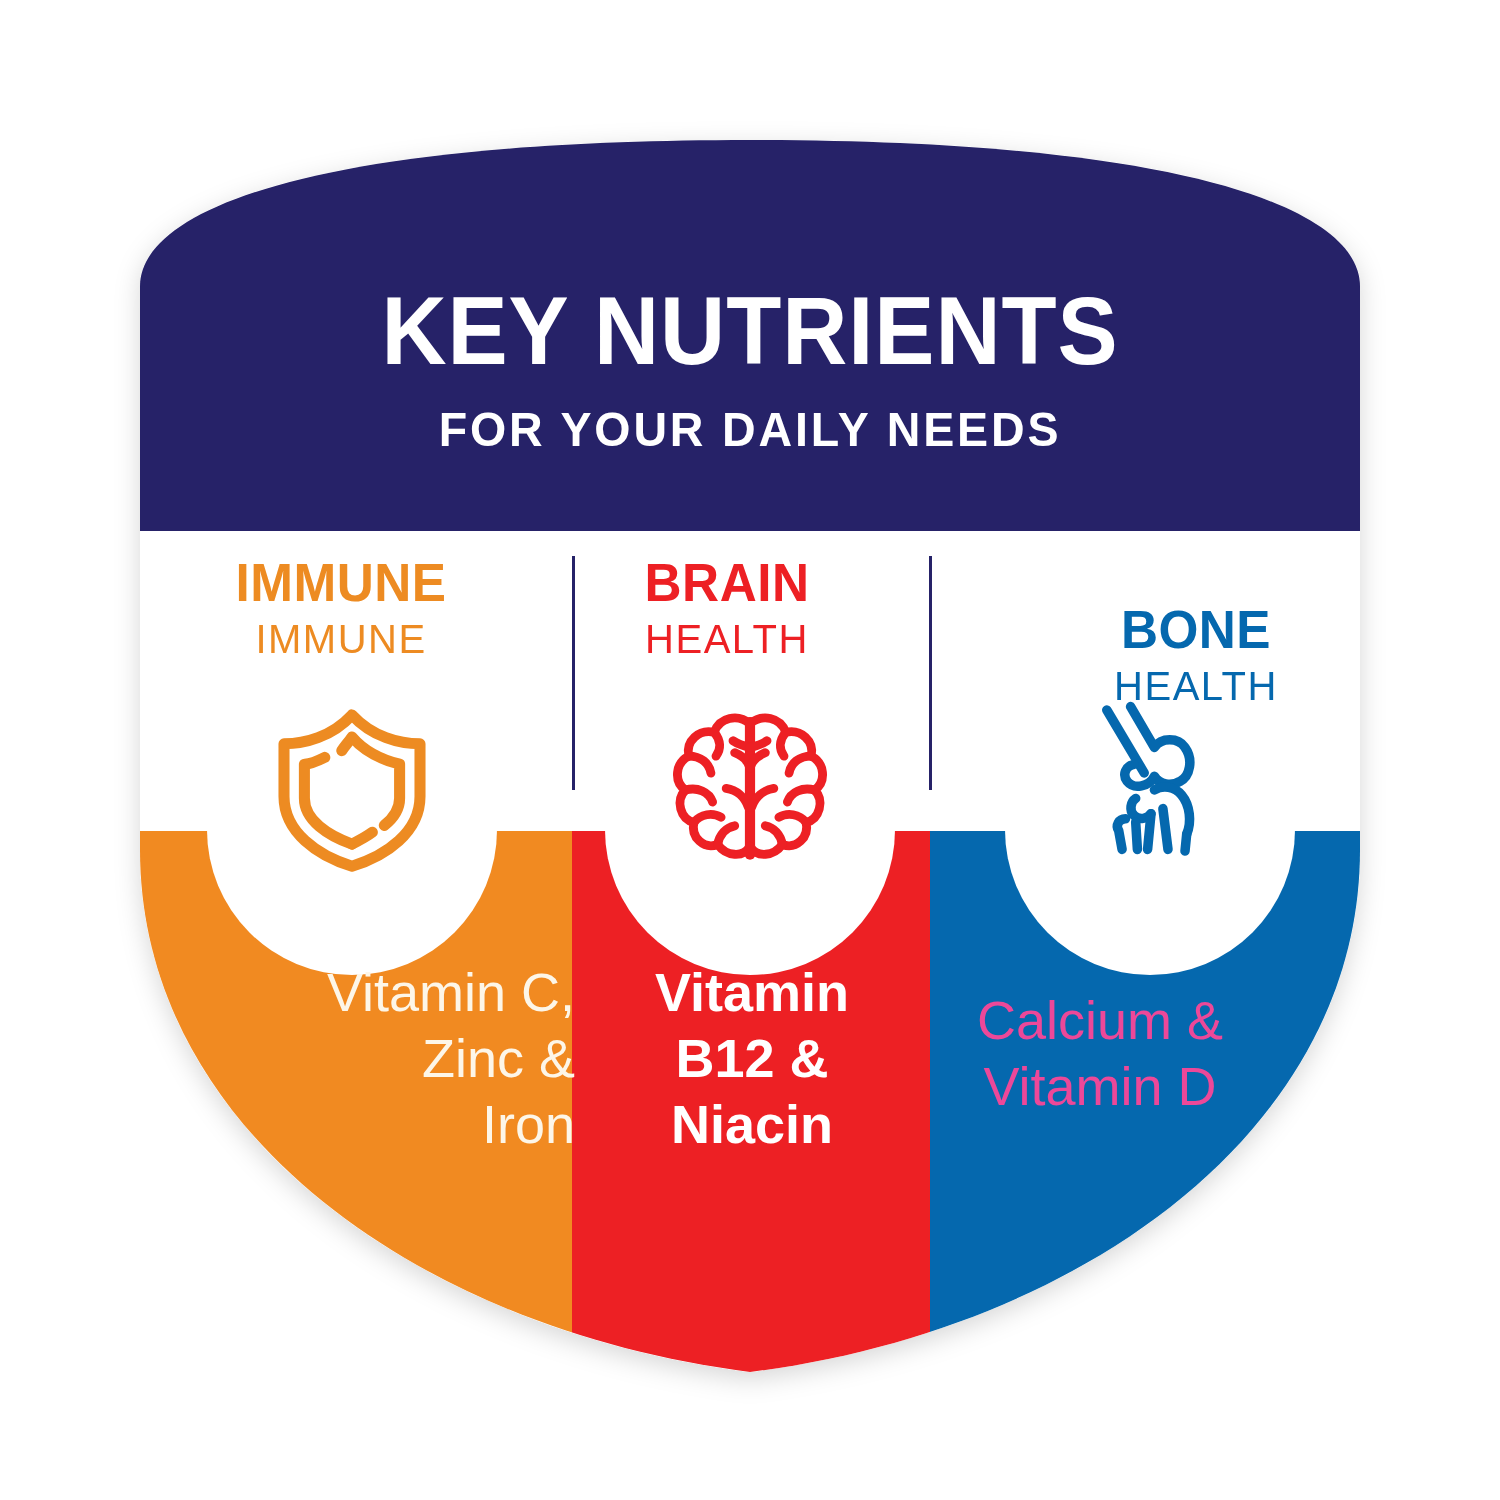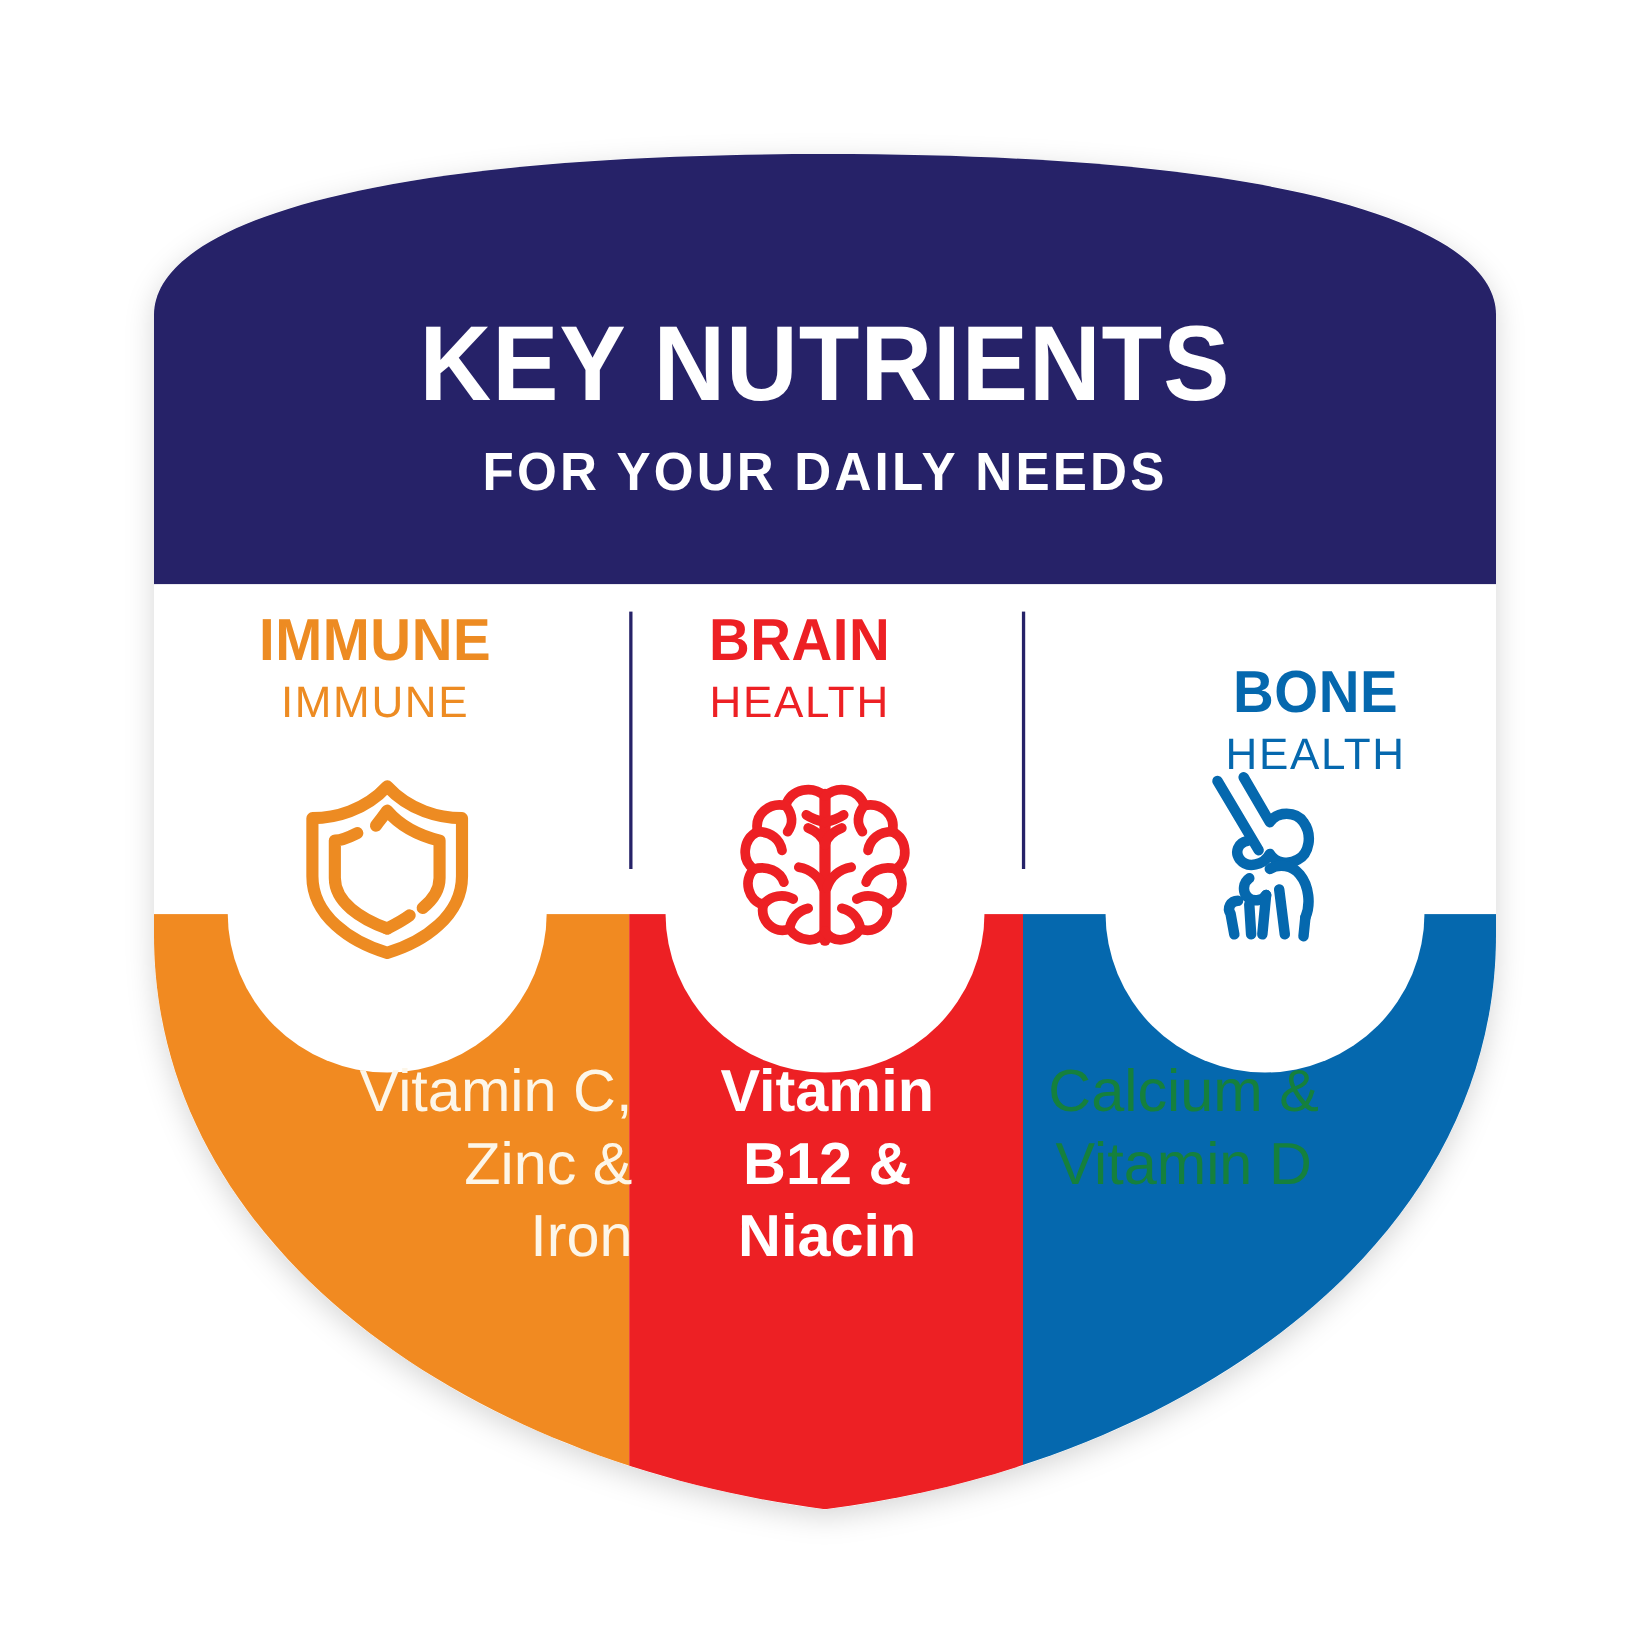--- a/index.html
+++ b/index.html
@@ -122,21 +122,21 @@
     top: 960px;
     width: 400px;
     text-align: center;
     font-size: 54px;
     font-weight: 400;
     line-height: 1.22;
     white-space: pre-line;
   }
   .nutri-immune { left: 175px; color: #FDF6E8; text-align: right; }
   .nutri-brain  { left: 552px; color: #FFFFFF; font-weight: bold; }
-  .nutri-bone   { left: 876px; color: #15803d; }
+  .nutri-bone   { left: 900px; color: #ec4899; margin-top: 28px; }
 </style>
 </head>
 <body>
 
 <div id="stage">
 
   <svg id="shield-svg" viewBox="0 0 1500 1500">
     <defs>
 
       <clipPath id="shieldClip">

